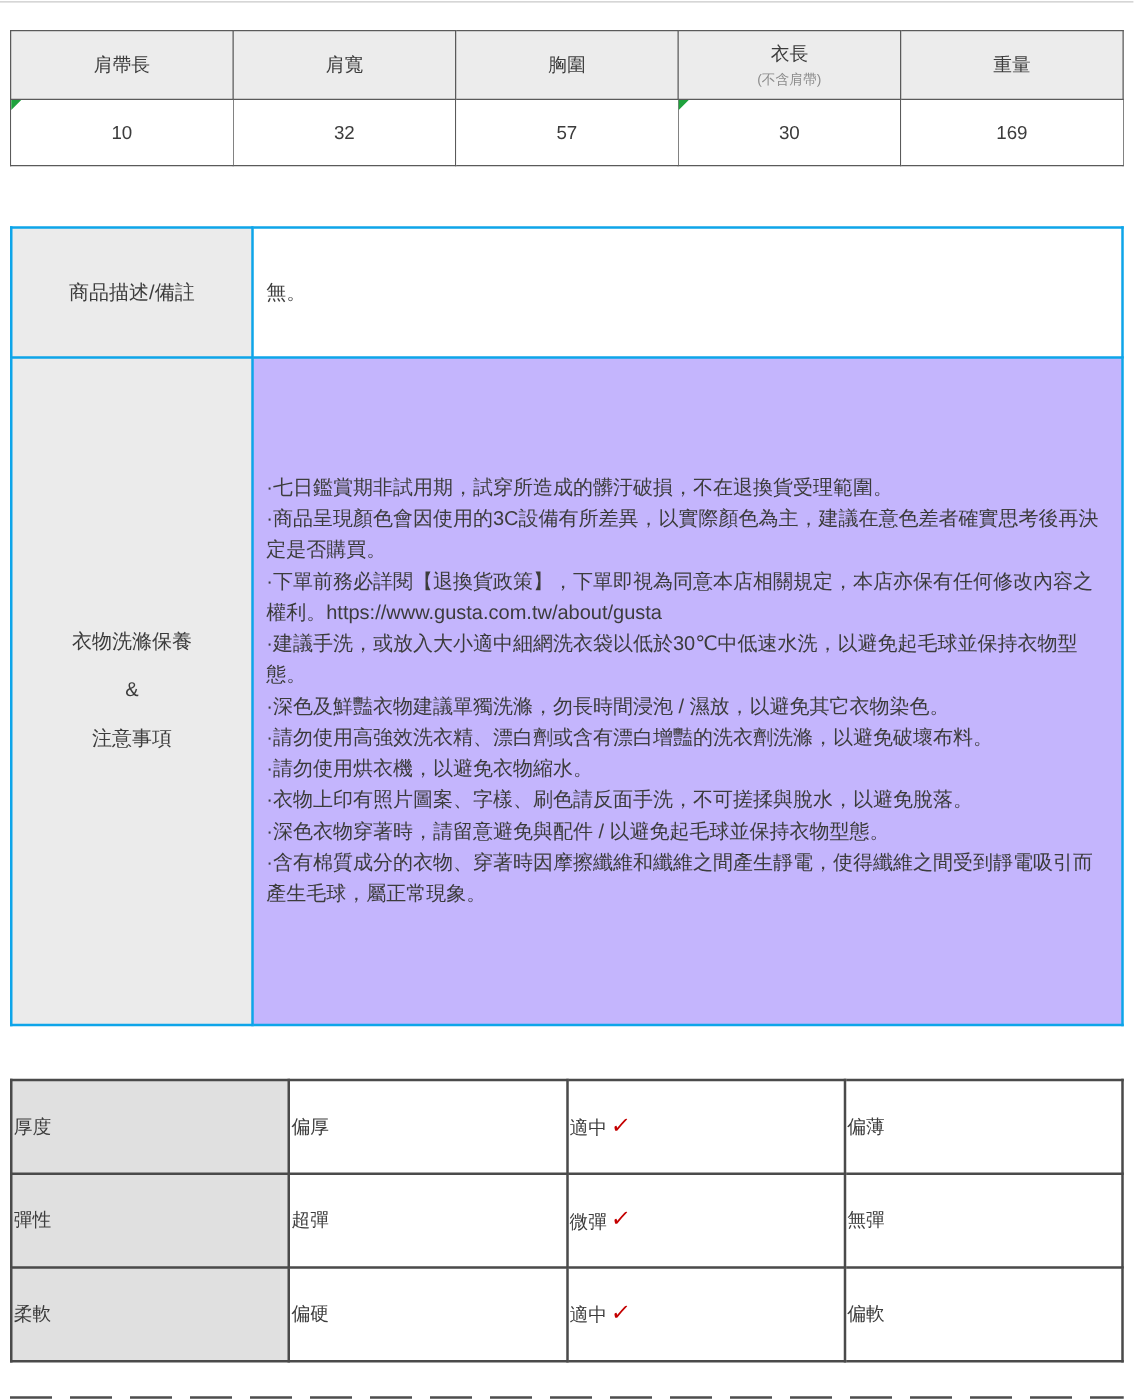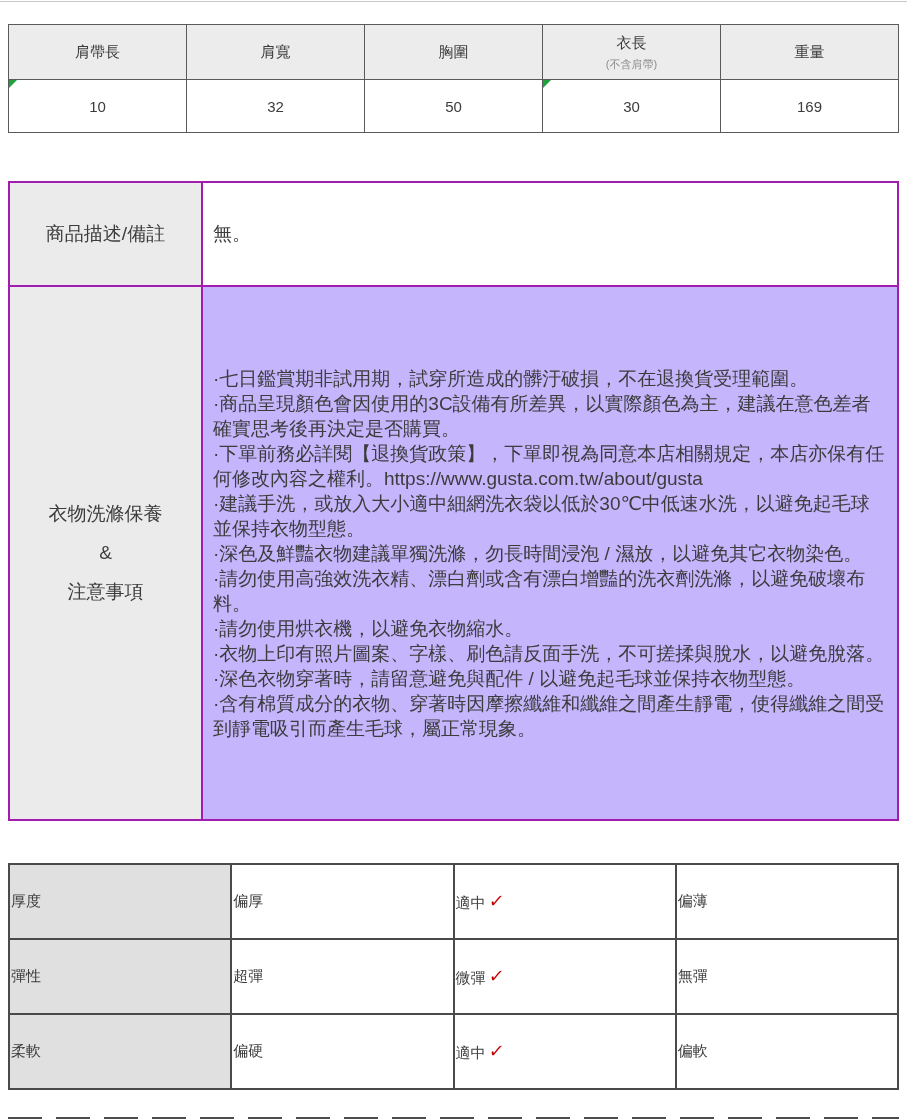--- a/index.html
+++ b/index.html
@@ -29,21 +29,21 @@
   .size-table .head-row td { background:#ececec; height:54px; }
   .size-table .val-row td { height:52px; position:relative; background:#ffffff; }
   .small-note { font-size:11px; color:#8c8c8c; line-height:1.1; margin-top:5px; }
   .corner-marker {
     position:absolute; top:0; left:0; width:0; height:0;
     border-top:8px solid #1fa23d; border-right:8px solid transparent;
   }
 
   
   .info-table { margin-top:48px; }
-  .info-table td { border:2px solid #a21caf; font-size:19px; vertical-align:middle; }
+  .info-table td { border:2px solid #0ea5e9; font-size:16px; vertical-align:middle; }
   .info-label { background:#ebebeb; text-align:center; padding:4px; }
   .desc-row td { height:90px; }
   .desc-content { text-align:left; padding:6px 10px; background:#ffffff; }
   .care-content { height:504px; text-align:left; padding:14px 10px; line-height:25px; background:#c4b5fd; }
   .care-label-line { line-height:22px; }
   .care-label-line.gap { margin-top:17px; }
   .care-line { margin:0; }
   .policy-link { color:inherit; cursor:pointer; }
 
   
@@ -90,21 +90,21 @@
           <div class="small-note">(不含肩帶)</div>
         </td>
         <td>重量</td>
       </tr>
       <tr class="val-row">
         <td>
           <span class="corner-marker"></span>
           <span>10</span>
         </td>
         <td>32</td>
-        <td>50</td>
+        <td>57</td>
         <td>
           <span class="corner-marker"></span>
           <span>30</span>
         </td>
         <td>169</td>
       </tr>
     </tbody>
       </table>
 
     <table class="info-table">

